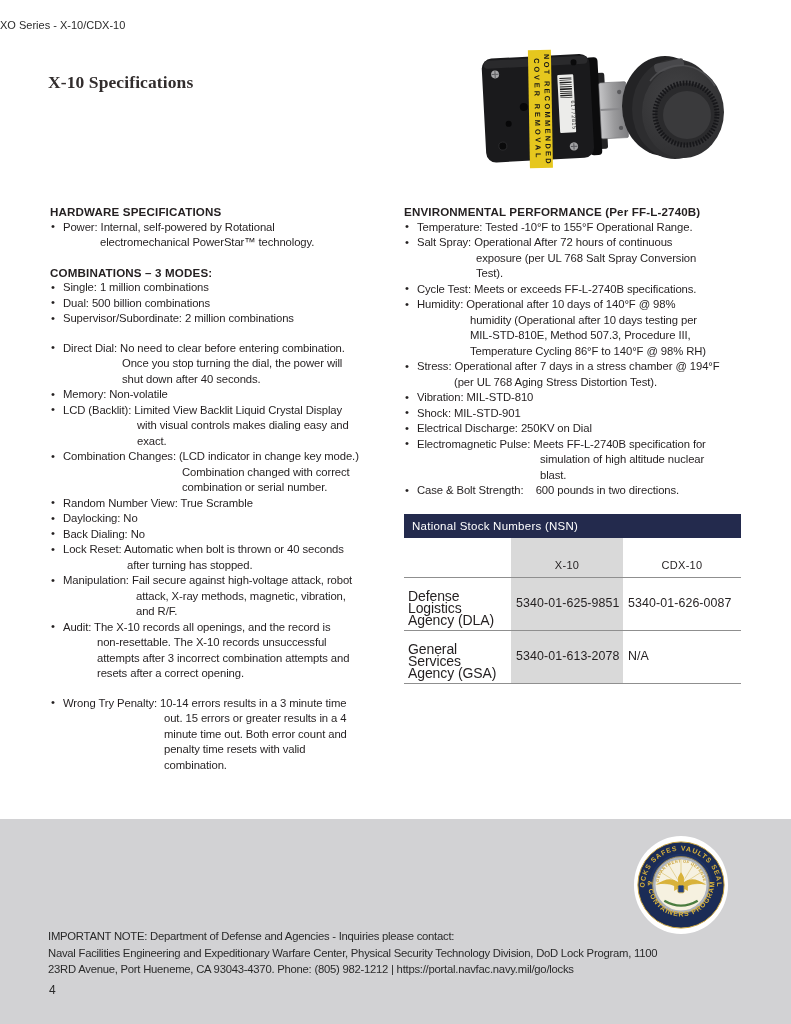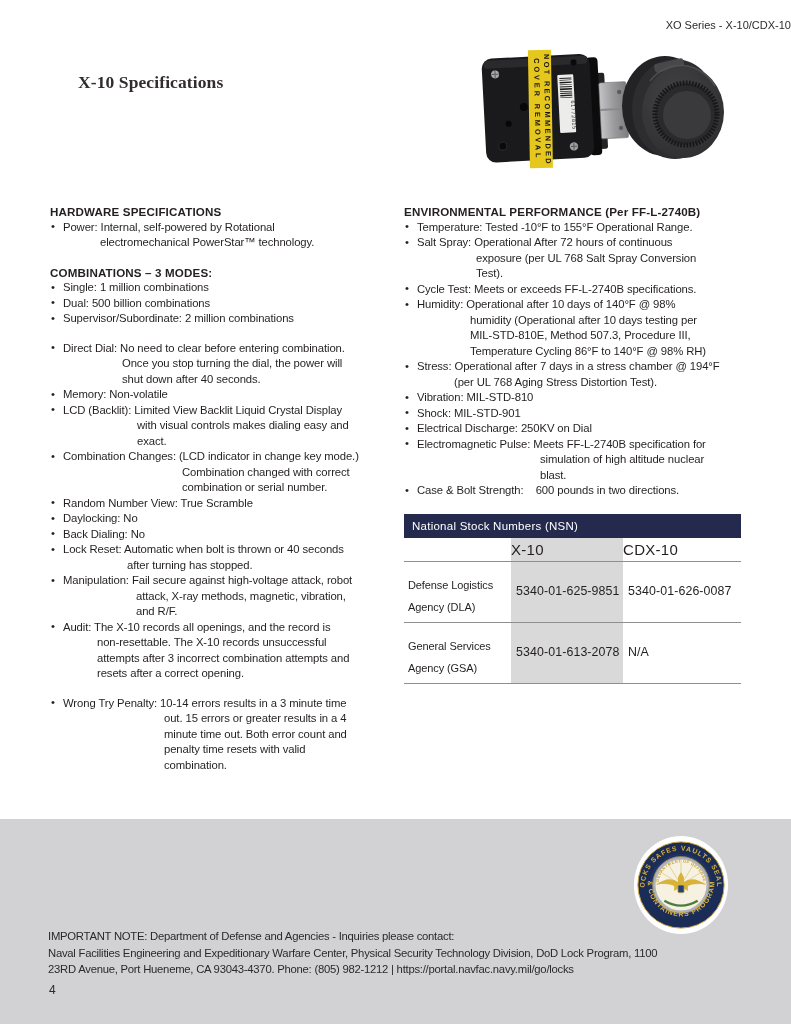--- a/index.html
+++ b/index.html
@@ -1,27 +1,27 @@
 <!DOCTYPE html>
 <html><head>
 <meta charset="utf-8">
 <style>
   html,body { margin:0; padding:0; background:#ffffff; }
   .page {
     position:relative; width:791px; height:1024px; background:#ffffff;
     font-family:"Liberation Sans", sans-serif; color:#231f20; overflow:hidden;
   }
   #doc-header {
-    position:absolute; top:19px; left:0; right:0; text-align:right;
+    position:absolute; top:19px; left:0; right:15px; text-align:left;
     font-size:11px; color:#2b2b2b; letter-spacing:0px;
   }
   #page-title {
     position:absolute; left:48px; top:72px;
     font-family:"Liberation Serif", serif; font-size:17.5px; font-weight:700;
-    color:#322d2d; letter-spacing:.1px;margin-left:30px;
+    color:#322d2d; letter-spacing:.1px;
   }
   #product-photos { position:absolute; left:472px; top:48px; }
 
   .col { position:absolute; top:204px; font-size:11.3px; line-height:15.5px;
          letter-spacing:-0.1px; color:#231f20; }
   #col-left  { left:50px;  width:353px; }
   #col-right { left:404px; width:348px; }
   .sec-heading { letter-spacing:.15px; font-size:11.6px;font-weight:bold; }
   .gap { height:14px; }
   .bullet { position:relative; padding-left:13px; }
@@ -31,23 +31,23 @@
     padding-left:var(--ind,0px); text-indent:calc(-1 * var(--ind,0px));
   }
 
   #nsn { margin-top:15px; width:337px; }
   .nsn-title {
     background:#232a4d; color:#ffffff; font-size:11.5px; letter-spacing:.25px;
     padding:5px 8px 4px 8px; box-sizing:border-box;
   }
   #nsn-grid { display:grid; grid-template-columns:107px 112px 1fr; }
   #nsn-grid .cell { border-bottom:1px solid #8f8f8f; box-sizing:border-box; }
-  #nsn-grid .hc { font-size:15px; padding:4px 0 3px 0; letter-spacing:.3px; min-height:21px; }
+  #nsn-grid .hc { font-size:11px; text-align:center; padding:20px 0 3px 0; letter-spacing:.3px; min-height:21px; }
   #nsn-grid .c1 { background:#d9d9d9; }
-  #nsn-grid .lbl { font-size:11px; line-height:22px; padding:12px 2px 4px 4px;
+  #nsn-grid .lbl { font-size:14px; line-height:12px; padding:12px 2px 4px 4px;
                    white-space:pre-line; display:flex; align-items:center; min-height:37px; }
   #nsn-grid .val { font-size:12.4px; letter-spacing:.1px; display:flex; align-items:center;
                    padding-left:5px; min-height:37px; }
 
   #footer { position:absolute; left:0; top:819px; width:791px; height:205px; background:#d2d2d4; }
   #seal-logo { position:absolute; left:632px; top:15px; }
   #footer-note { position:absolute; left:48px; top:109px; width:714px;
                  font-size:11.3px; line-height:16.5px; color:#2a2a2a; letter-spacing:-0.25px; }
   #footer-note .note-b { white-space:pre-line; }
   #page-number { position:absolute; left:49px; top:164px; font-size:12px; color:#2a2a2a; }

